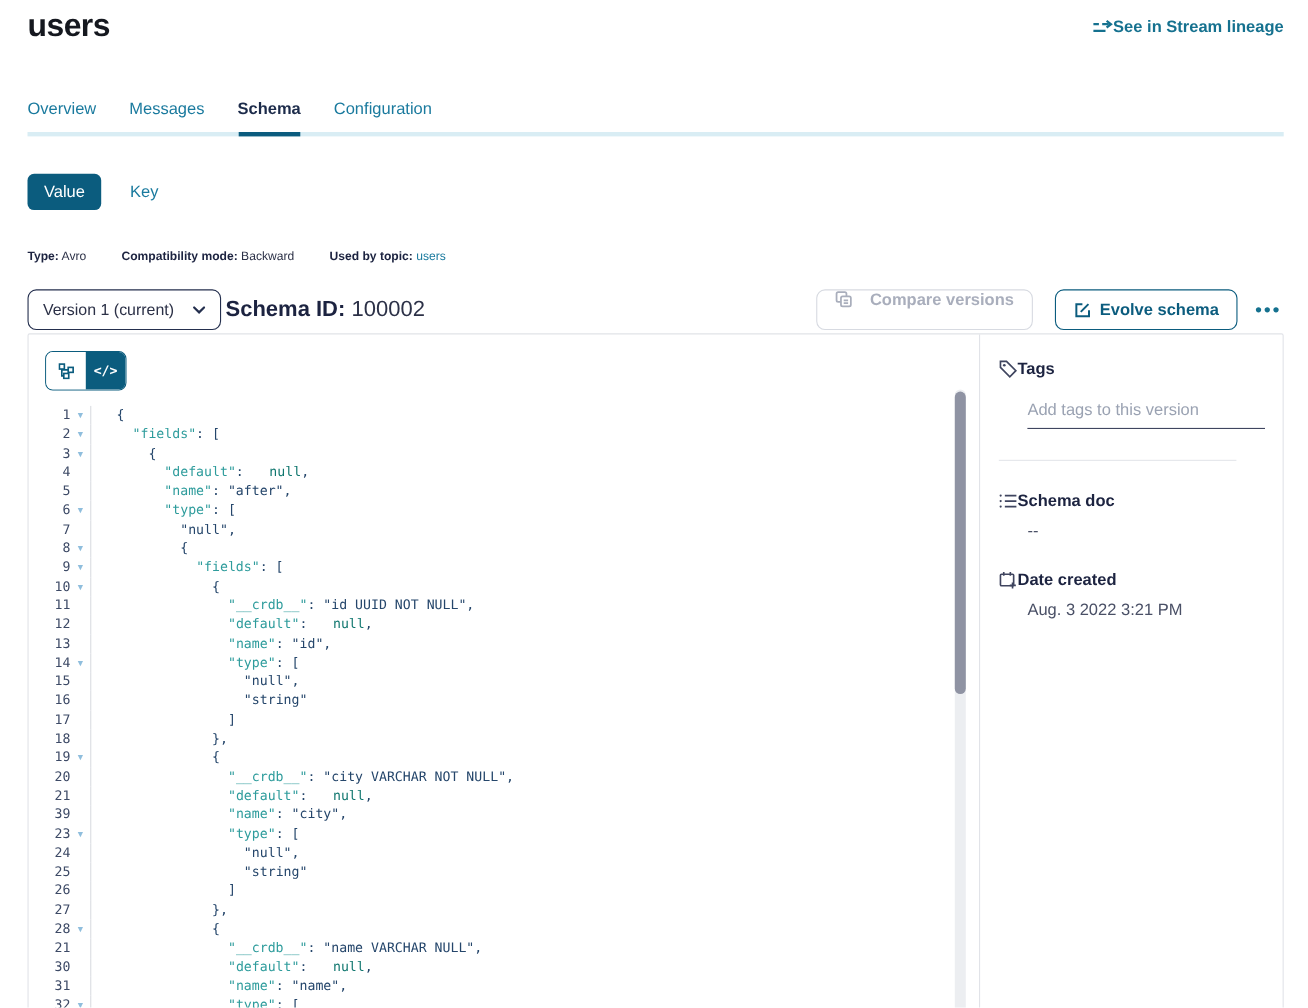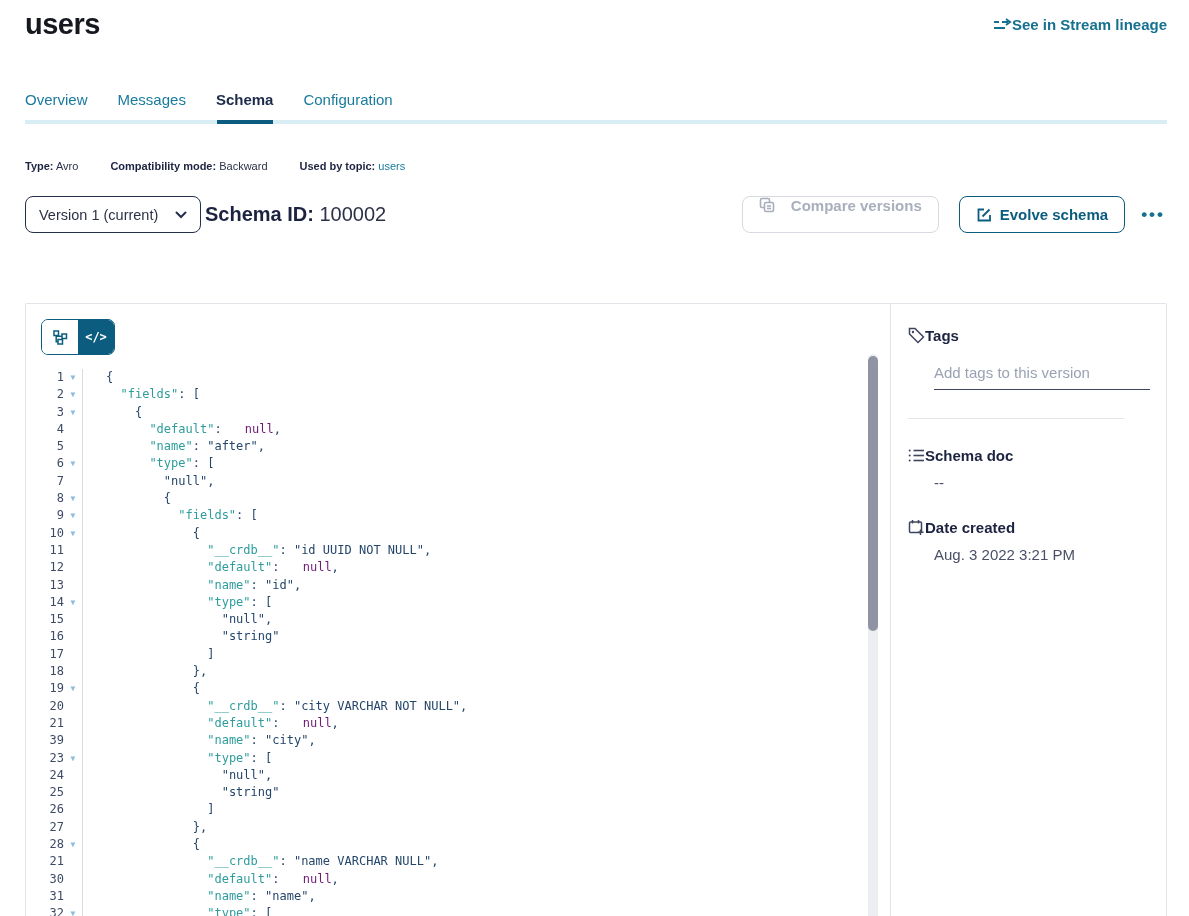--- a/index.html
+++ b/index.html
@@ -54,21 +54,21 @@
   .vt-code-glyph { color:#fff; font-size:12px; font-weight:700; font-family:"DejaVu Sans Mono", monospace; }
 
   .codearea { margin-top:14px; font-family:"DejaVu Sans Mono", monospace; font-size:12px; line-height:17.3px; }
   .cl { display:flex; white-space:pre; }
   .ln { width:38px; text-align:right; color:#3d4a66; flex:none; }
   .fold { width:18px; text-align:center; color:#8fbedd; font-size:8px; flex:none; cursor:pointer; }
   .ct { border-left:1px solid #dadce2; padding-left:23px; flex:1; }
   .tk-k { color:#2e9c9c; }
   .tk-s { color:#25466b; }
   .tk-p { color:#25466b; }
-  .tk-u { color:#701a75;padding-left:16px; }
+  .tk-u { color:#0f766e;padding-left:16px; }
 
   .vscroll { position:absolute; top:50px; right:12px; bottom:0; width:10px; background:#eceef1; border-radius:6px; }
   .vscroll .thumb { position:absolute; top:2px; left:0; width:10px; height:275px; background:#8f93a3; border-radius:6px; cursor:grab; }
 
   
   .sidebar { flex:1; padding:23px 16px 0 17px; }
   .sb-h { display:flex; align-items:center; gap:0; font-size:15px; font-weight:700; color:#1c2340; }
   .tags-input { margin:20px 0 0 26px; width:216px; border:none; border-bottom:1px solid #3f455f;
     font-size:15px; color:#2c3147; padding:0 0 8px 0; outline:none; background:transparent; }
   .tags-input::placeholder { color:#9aa2b2; }
@@ -101,20 +101,24 @@
     <div class="tabs">
       <div class="tab">Overview</div>
       <div class="tab">Messages</div>
       <div class="tab active">Schema</div>
       <div class="tab">Configuration</div>
     </div>
     <div class="tabtrack">
       <div class="seg"></div>
     </div>
 
+    <div class="vkrow">
+      <button class="btn-value">Value</button>
+      <span class="link-key">Key</span>
+    </div>
 
     <div class="meta">
       <span><b>Type:</b> <span>Avro</span></span>
       <span><b>Compatibility mode:</b> <span>Backward</span></span>
       <span><b>Used by topic:</b> <a>users</a></span>
     </div>
 
     <div class="ctrl">
       <div class="select">
         <span>Version 1 (current)</span>

